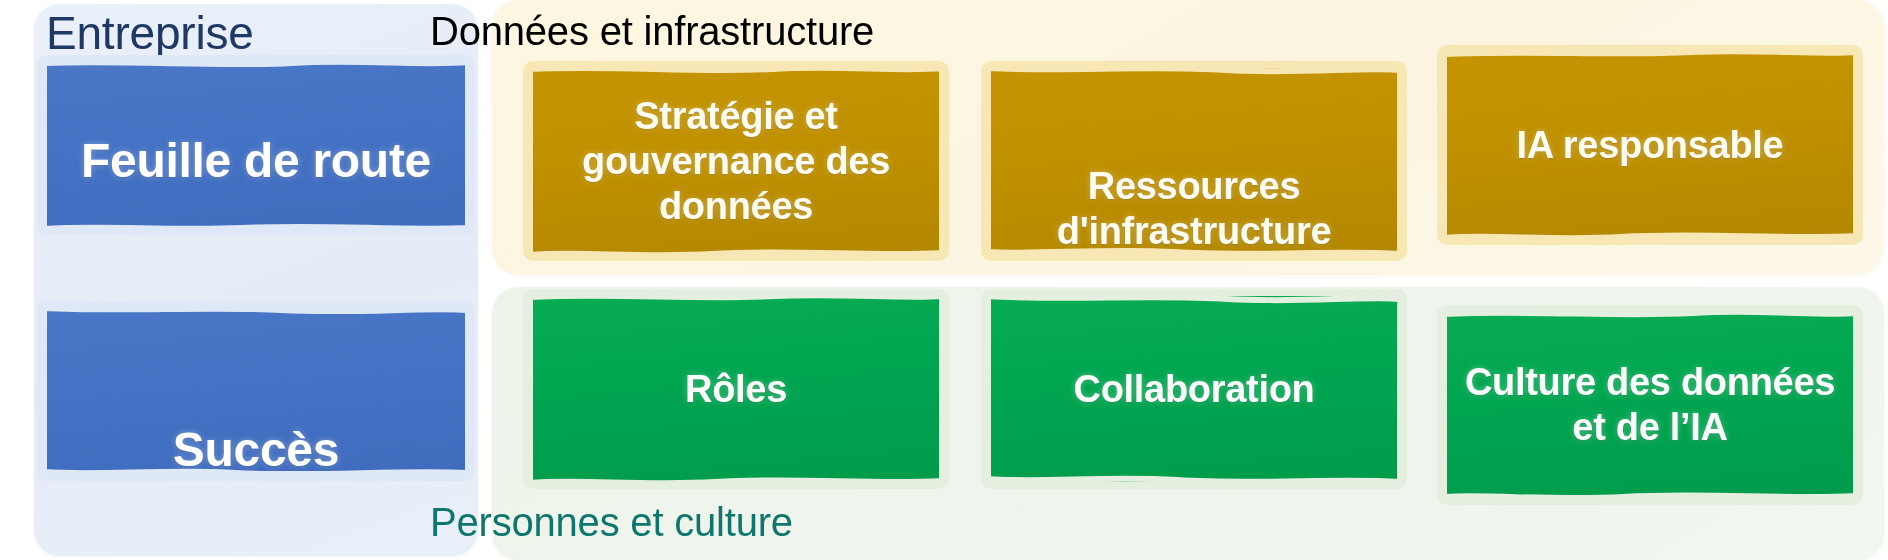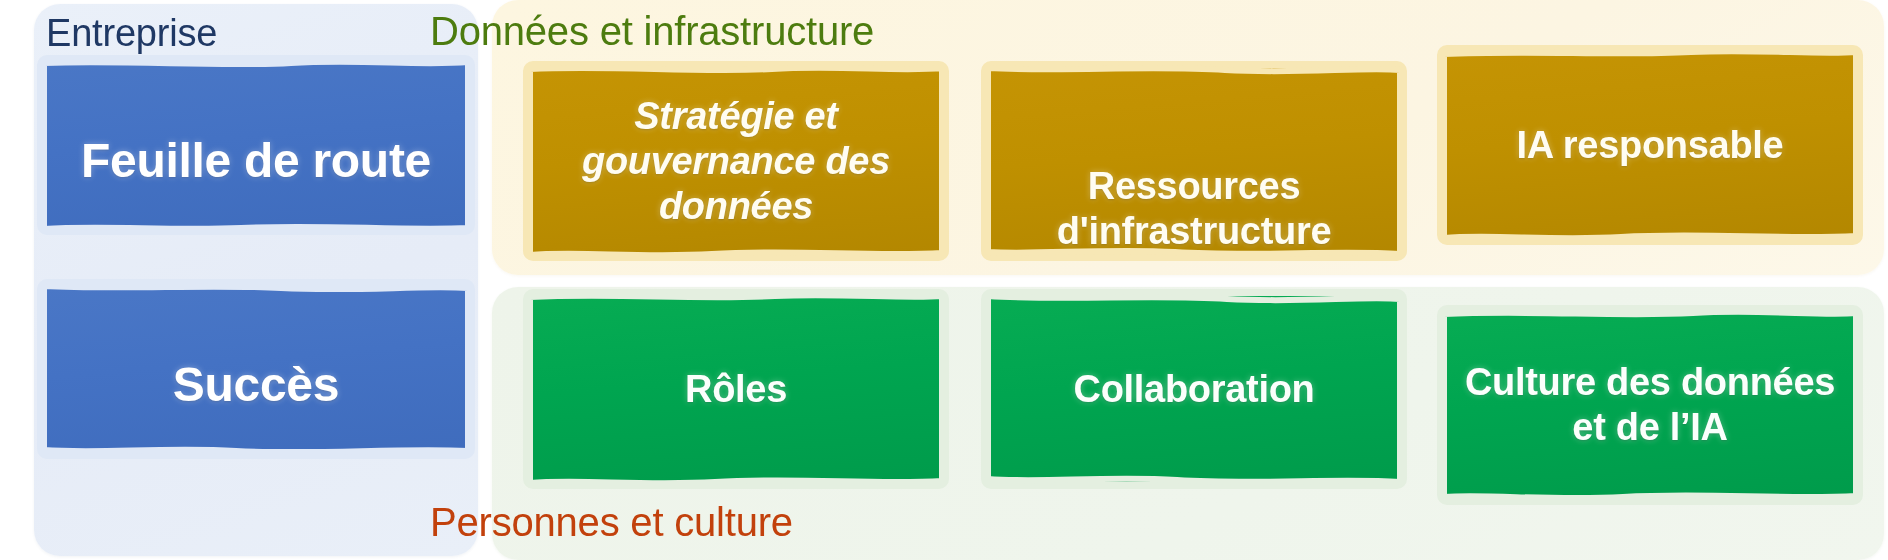--- a/index.html
+++ b/index.html
@@ -56,37 +56,37 @@
   
   .panel-title {
     position: absolute;
     font-weight: 400;
     white-space: nowrap;
     letter-spacing: -0.2px;
   }
   #title-enterprise {
     left: 46px;
     top: 8px;
-    font-size: 38px;
+    font-size: 46px;
     line-height: 50px;
     color: #1f3864;
   }
   #title-data {
     left: 430px;
     top: 5px;
     font-size: 40px;
     line-height: 52px;
-    color: #4d7c0f;
+    color: #000000;
   }
   #title-people {
     left: 430px;
     top: 496px;
     font-size: 40px;
     line-height: 52px;
-    color: #c2410c;
+    color: #0f766e;
   }
 
   
   .card {
     position: absolute;
     box-sizing: border-box;
     display: flex;
     align-items: center;
     justify-content: center;
     text-align: center;
@@ -170,35 +170,35 @@
   <div class="card card-blue" style="left:44px; top:62px; width:424px; height:166px;">
     <div class="card-face"></div>
     <div class="wobble">
       <svg viewBox="0 0 430 172" preserveAspectRatio="none">
         <path d="M3,4 C90,1 180,8 250,4 C320,0 380,7 427,3 L427,169 C360,172 280,165 200,169 C130,172 60,166 3,170 Z" fill="none" stroke="#dfe8f6" stroke-width="6"></path>
       </svg>
     </div>
     <div class="card-label">Feuille de route</div>
   </div>
 
-  <div class="card card-blue" style="left:44px; top:286px; width:424px; height:166px;">
+  <div class="card card-blue" style="left:44px; top:308px; width:424px; height:166px;align-items:flex-end;">
     <div class="card-face"></div>
     <div class="wobble">
       <svg viewBox="0 0 430 172" preserveAspectRatio="none">
         <path d="M3,3 C80,7 170,1 240,5 C315,9 380,2 427,5 L427,168 C355,165 275,172 195,168 C125,164 55,171 3,167 Z" fill="none" stroke="#dfe8f6" stroke-width="6"></path>
       </svg>
     </div>
     <div class="card-label">Succès</div>
   </div>
 
   <div class="panel" id="panel-data"></div>
 
   <div class="panel-title" id="title-data">Données et infrastructure</div>
 
-  <div class="card card-gold" style="left:530px; top:68px; width:412px; height:186px;font-style:italic;">
+  <div class="card card-gold" style="left:530px; top:68px; width:412px; height:186px;">
     <div class="card-face"></div>
     <div class="wobble">
       <svg viewBox="0 0 418 192" preserveAspectRatio="none">
         <path d="M3,4 C85,0 170,8 245,4 C310,0 375,7 415,3 L415,188 C345,192 265,184 185,189 C115,193 50,186 3,190 Z" fill="none" stroke="#f7e7b5" stroke-width="6"></path>
       </svg>
     </div>
     <div class="card-label">Stratégie et gouvernance des données</div>
   </div>
 
   <div class="card card-gold" style="left:988px; top:68px; width:412px; height:186px;align-items:flex-end;">

